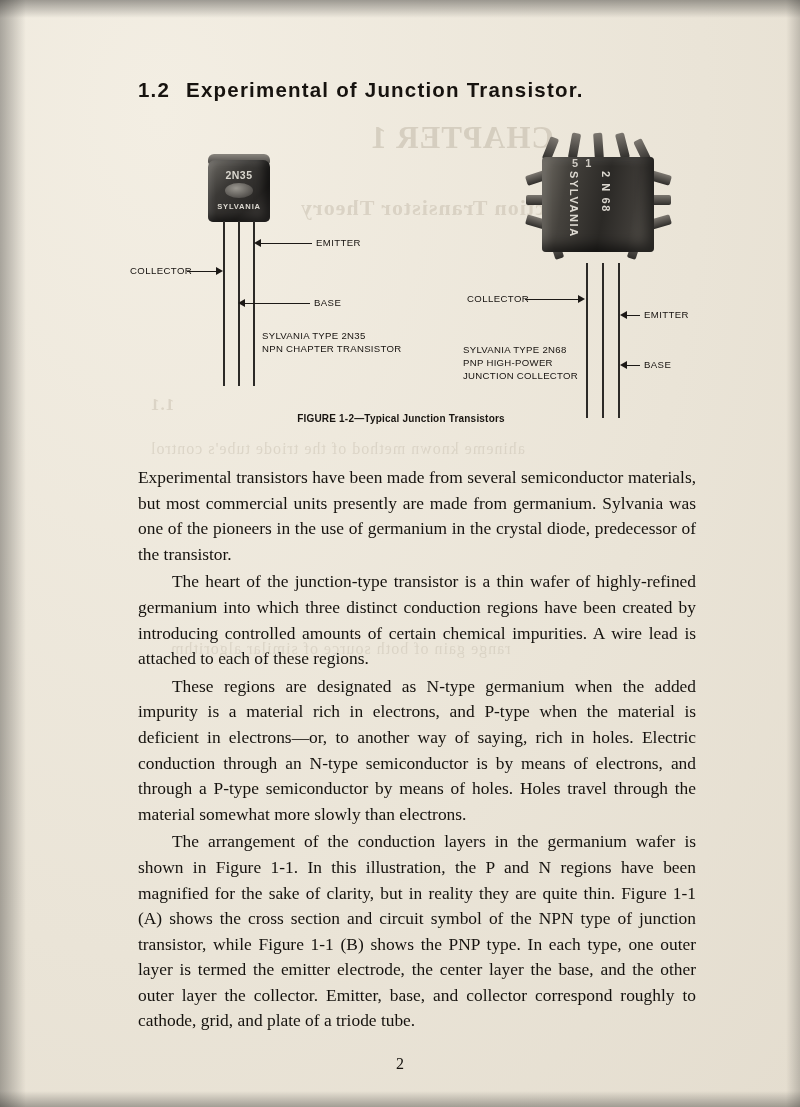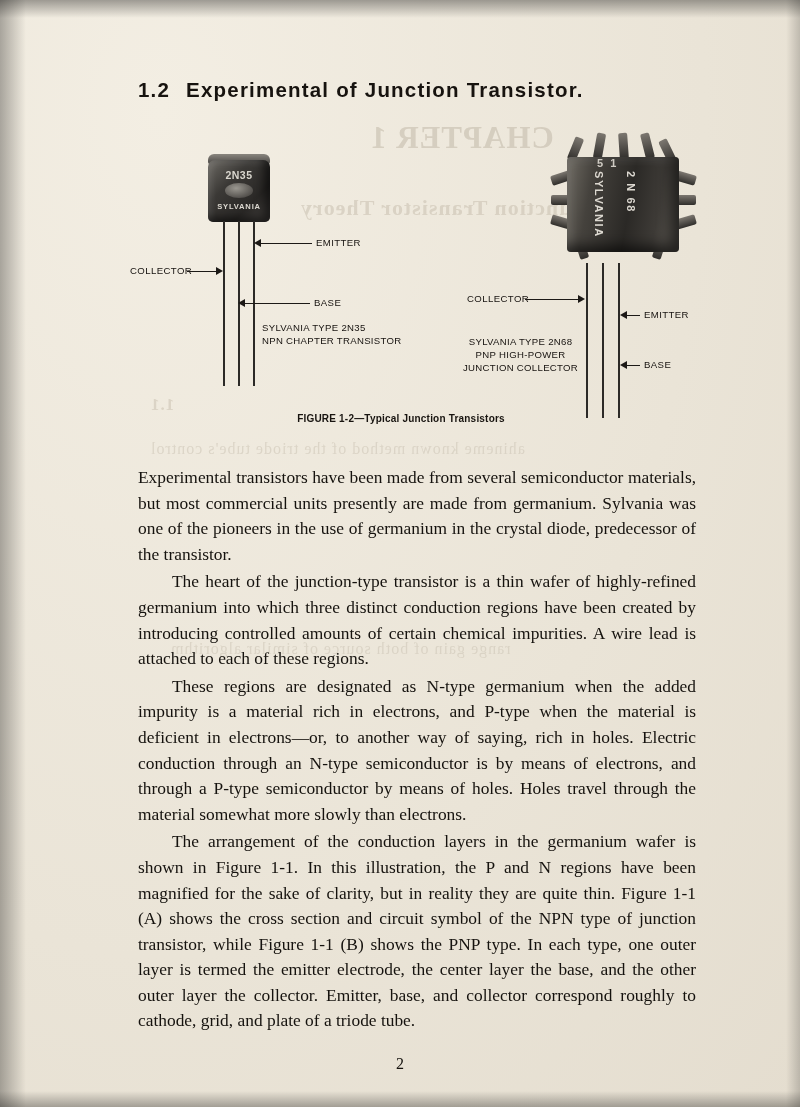--- a/index.html
+++ b/index.html
@@ -181,21 +181,21 @@
   }
   
   .lead { position: absolute; width: 2px; background: #2c2a27; }
   .t1-l1 { left: 93px;  top: 96px; height: 165px; }
   .t1-l2 { left: 108px; top: 96px; height: 165px; }
   .t1-l3 { left: 123px; top: 96px; height: 165px; }
 
   
   .t2-wrap {
     position: absolute;
-    left: 421px;
+    left: 396px;
     top: 8px;
     width: 145px;
     height: 130px;
   }
   .t2-body {
     position: absolute;
     left: 16px; top: 24px;
     width: 112px; height: 95px;
     background: linear-gradient(100deg, #6f6b63 0%, #45423d 22%, #2b2926 55%, #3e3b37 78%, #65615a 100%);
     border-radius: 4px;
@@ -327,21 +327,21 @@
     <div class="callout" style="left:186px; top:112px;">EMITTER</div>
 
     <div class="callout" style="left:0px; top:140px;">COLLECTOR</div>
     <div class="hline" style="left:57px; top:146px; width:30px;"></div>
     <div class="arrow-r" style="left:86px; top:142px;"></div>
 
     <div class="hline" style="left:110px; top:178px; width:70px;"></div>
     <div class="arrow-l" style="left:108px; top:174px;"></div>
     <div class="callout" style="left:184px; top:172px;">BASE</div>
 
-    <div class="label-block" style="left:132px; top:196px;">
+    <div class="label-block" style="left:132px; top:204px;">
       <div>SYLVANIA TYPE 2N35</div>
       <div>NPN CHAPTER TRANSISTOR</div>
     </div>
 
     <div class="t2-wrap">
 
       <div class="fin" style="left:0px;  top:40px; width:20px; height:10px; transform: rotate(-18deg);"></div>
       <div class="fin" style="left:0px;  top:62px; width:20px; height:10px;"></div>
       <div class="fin" style="left:0px;  top:84px; width:20px; height:10px; transform: rotate(16deg);"></div>
 
@@ -373,21 +373,21 @@
     <div class="arrow-r" style="left:448px; top:170px;"></div>
 
     <div class="hline" style="left:492px; top:190px; width:18px;"></div>
     <div class="arrow-l" style="left:490px; top:186px;"></div>
     <div class="callout" style="left:514px; top:184px;">EMITTER</div>
 
     <div class="hline" style="left:492px; top:240px; width:18px;"></div>
     <div class="arrow-l" style="left:490px; top:236px;"></div>
     <div class="callout" style="left:514px; top:234px;">BASE</div>
 
-    <div class="label-block" style="left:333px; top:210px;text-align:center;">
+    <div class="label-block" style="left:333px; top:218px;">
       <div>SYLVANIA TYPE 2N68</div>
       <div>PNP HIGH-POWER</div>
       <div>JUNCTION COLLECTOR</div>
     </div>
 
     <div class="fig-caption">FIGURE 1-2—Typical Junction Transistors</div>
   </div>
 
   <div class="body">
     <p>Experimental transistors have been made from several semiconductor materials, but most commercial units presently are made from germanium. Sylvania was one of the pioneers in the use of germanium in the crystal diode, predecessor of the transistor.</p>

